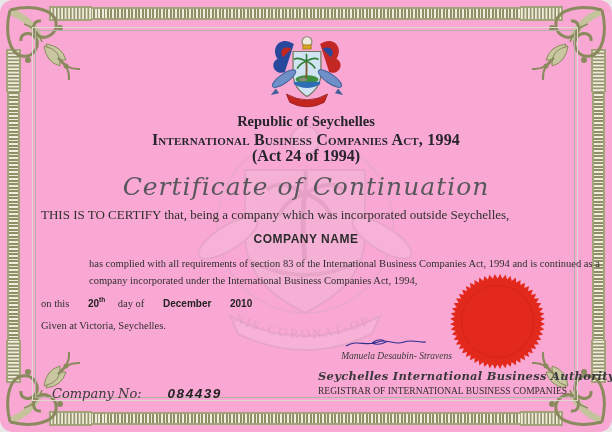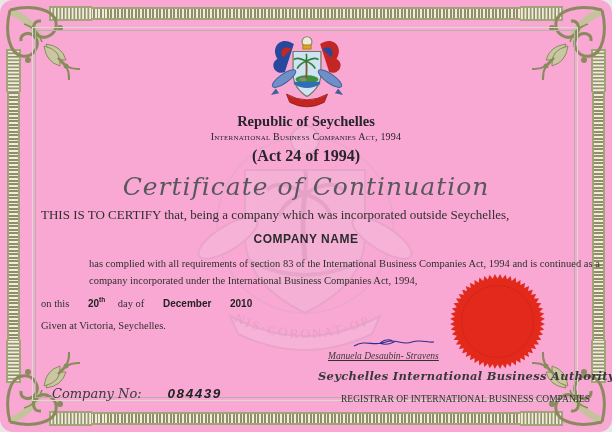--- a/index.html
+++ b/index.html
@@ -30,45 +30,45 @@
   
   .frame{position:absolute;left:35px;top:30px;right:37px;bottom:34px;border:1px solid #b3b2a4;}
   .frame::before{content:'';position:absolute;inset:-4px;border:1px solid #dbdacc;}
   
   .watermark{position:absolute;left:188px;top:110px;width:235px;height:245px;opacity:0.15;}
   
   .arms{position:absolute;left:266px;top:31px;width:82px;height:82px;}
   
   .centered{position:absolute;left:0;width:100%;text-align:center;}
   .country{top:113px;font-size:14.5px;font-weight:bold;color:#26252b;}
-  .act-line{top:131px;font-size:10px;font-weight:normal;font-variant:small-caps;letter-spacing:.2px;color:#26252b;}
+  .act-line{top:131px;font-size:16px;font-weight:bold;font-variant:small-caps;letter-spacing:.2px;color:#26252b;}
   .act-sub{top:147px;font-size:16px;font-weight:bold;color:#26252b;}
   .cert-title{top:172px;font-family:"DejaVu Serif",serif;font-style:italic;font-size:25px;
     letter-spacing:1px;color:#58585c;font-weight:400;}
   .certify{position:absolute;left:41px;top:207px;font-size:13px;white-space:nowrap;color:#2f2f2f;}
   .company-name{top:232px;font-family:"Liberation Sans",sans-serif;font-weight:bold;
     font-size:12px;letter-spacing:.5px;color:#2b2b2b;}
   .body-par{position:absolute;left:41px;top:255px;font-size:10.5px;line-height:17px;color:#2f2f2f;margin-left:48px;}
   .body-par div{white-space:nowrap;}
   .date-line{position:absolute;left:41px;top:296px;font-size:10.5px;color:#2f2f2f;}
   .date-line .gap-s{margin-right:10px;} .date-line .gap-m{margin-right:16px;}
   .bold-sans{font-family:"Liberation Sans",sans-serif;font-weight:bold;font-size:10px;color:#222;}
   .date-line sup{font-size:6.5px;}
   .given{position:absolute;left:41px;top:320px;font-size:10.5px;color:#2f2f2f;}
   
   .seal{position:absolute;left:449px;top:273px;width:97px;height:97px;}
   
-  .sig-block{position:absolute;left:328px;top:337px;width:132px;text-align:left;text-decoration:underline;}
+  .sig-block{position:absolute;left:320px;top:337px;width:132px;text-align:right;}
   .sig-squiggle{display:block;margin:0 auto;}
   .sig-name{font-size:9.5px;font-style:italic;color:#3a3a3a;margin-top:1px;}
   .authority-script{position:absolute;left:318px;top:369px;width:272px;text-align:center;
     font-family:"DejaVu Serif",serif;font-style:italic;font-weight:bold;font-size:11.5px;
     letter-spacing:.3px;color:#39393d;white-space:nowrap;}
-  .registrar{position:absolute;left:318px;top:386px;width:272px;text-align:right;
-    font-size:9.5px;color:#2f2f2f;white-space:nowrap;margin-top:8px;}
+  .registrar{position:absolute;left:318px;top:386px;width:272px;text-align:left;
+    font-size:9.5px;color:#2f2f2f;white-space:nowrap;}
   
   .company-line{position:absolute;left:52px;top:384px;white-space:nowrap;}
   .company-label{font-family:"DejaVu Serif",serif;font-style:italic;font-size:13px;color:#3a3a3a;}
   .company-value{font-family:"Liberation Sans",sans-serif;font-weight:bold;font-style:italic;
     font-size:13.5px;letter-spacing:1.5px;color:#222;margin-left:22px;}
 </style>
 </head>
 <body>
 
 <div class="page">

